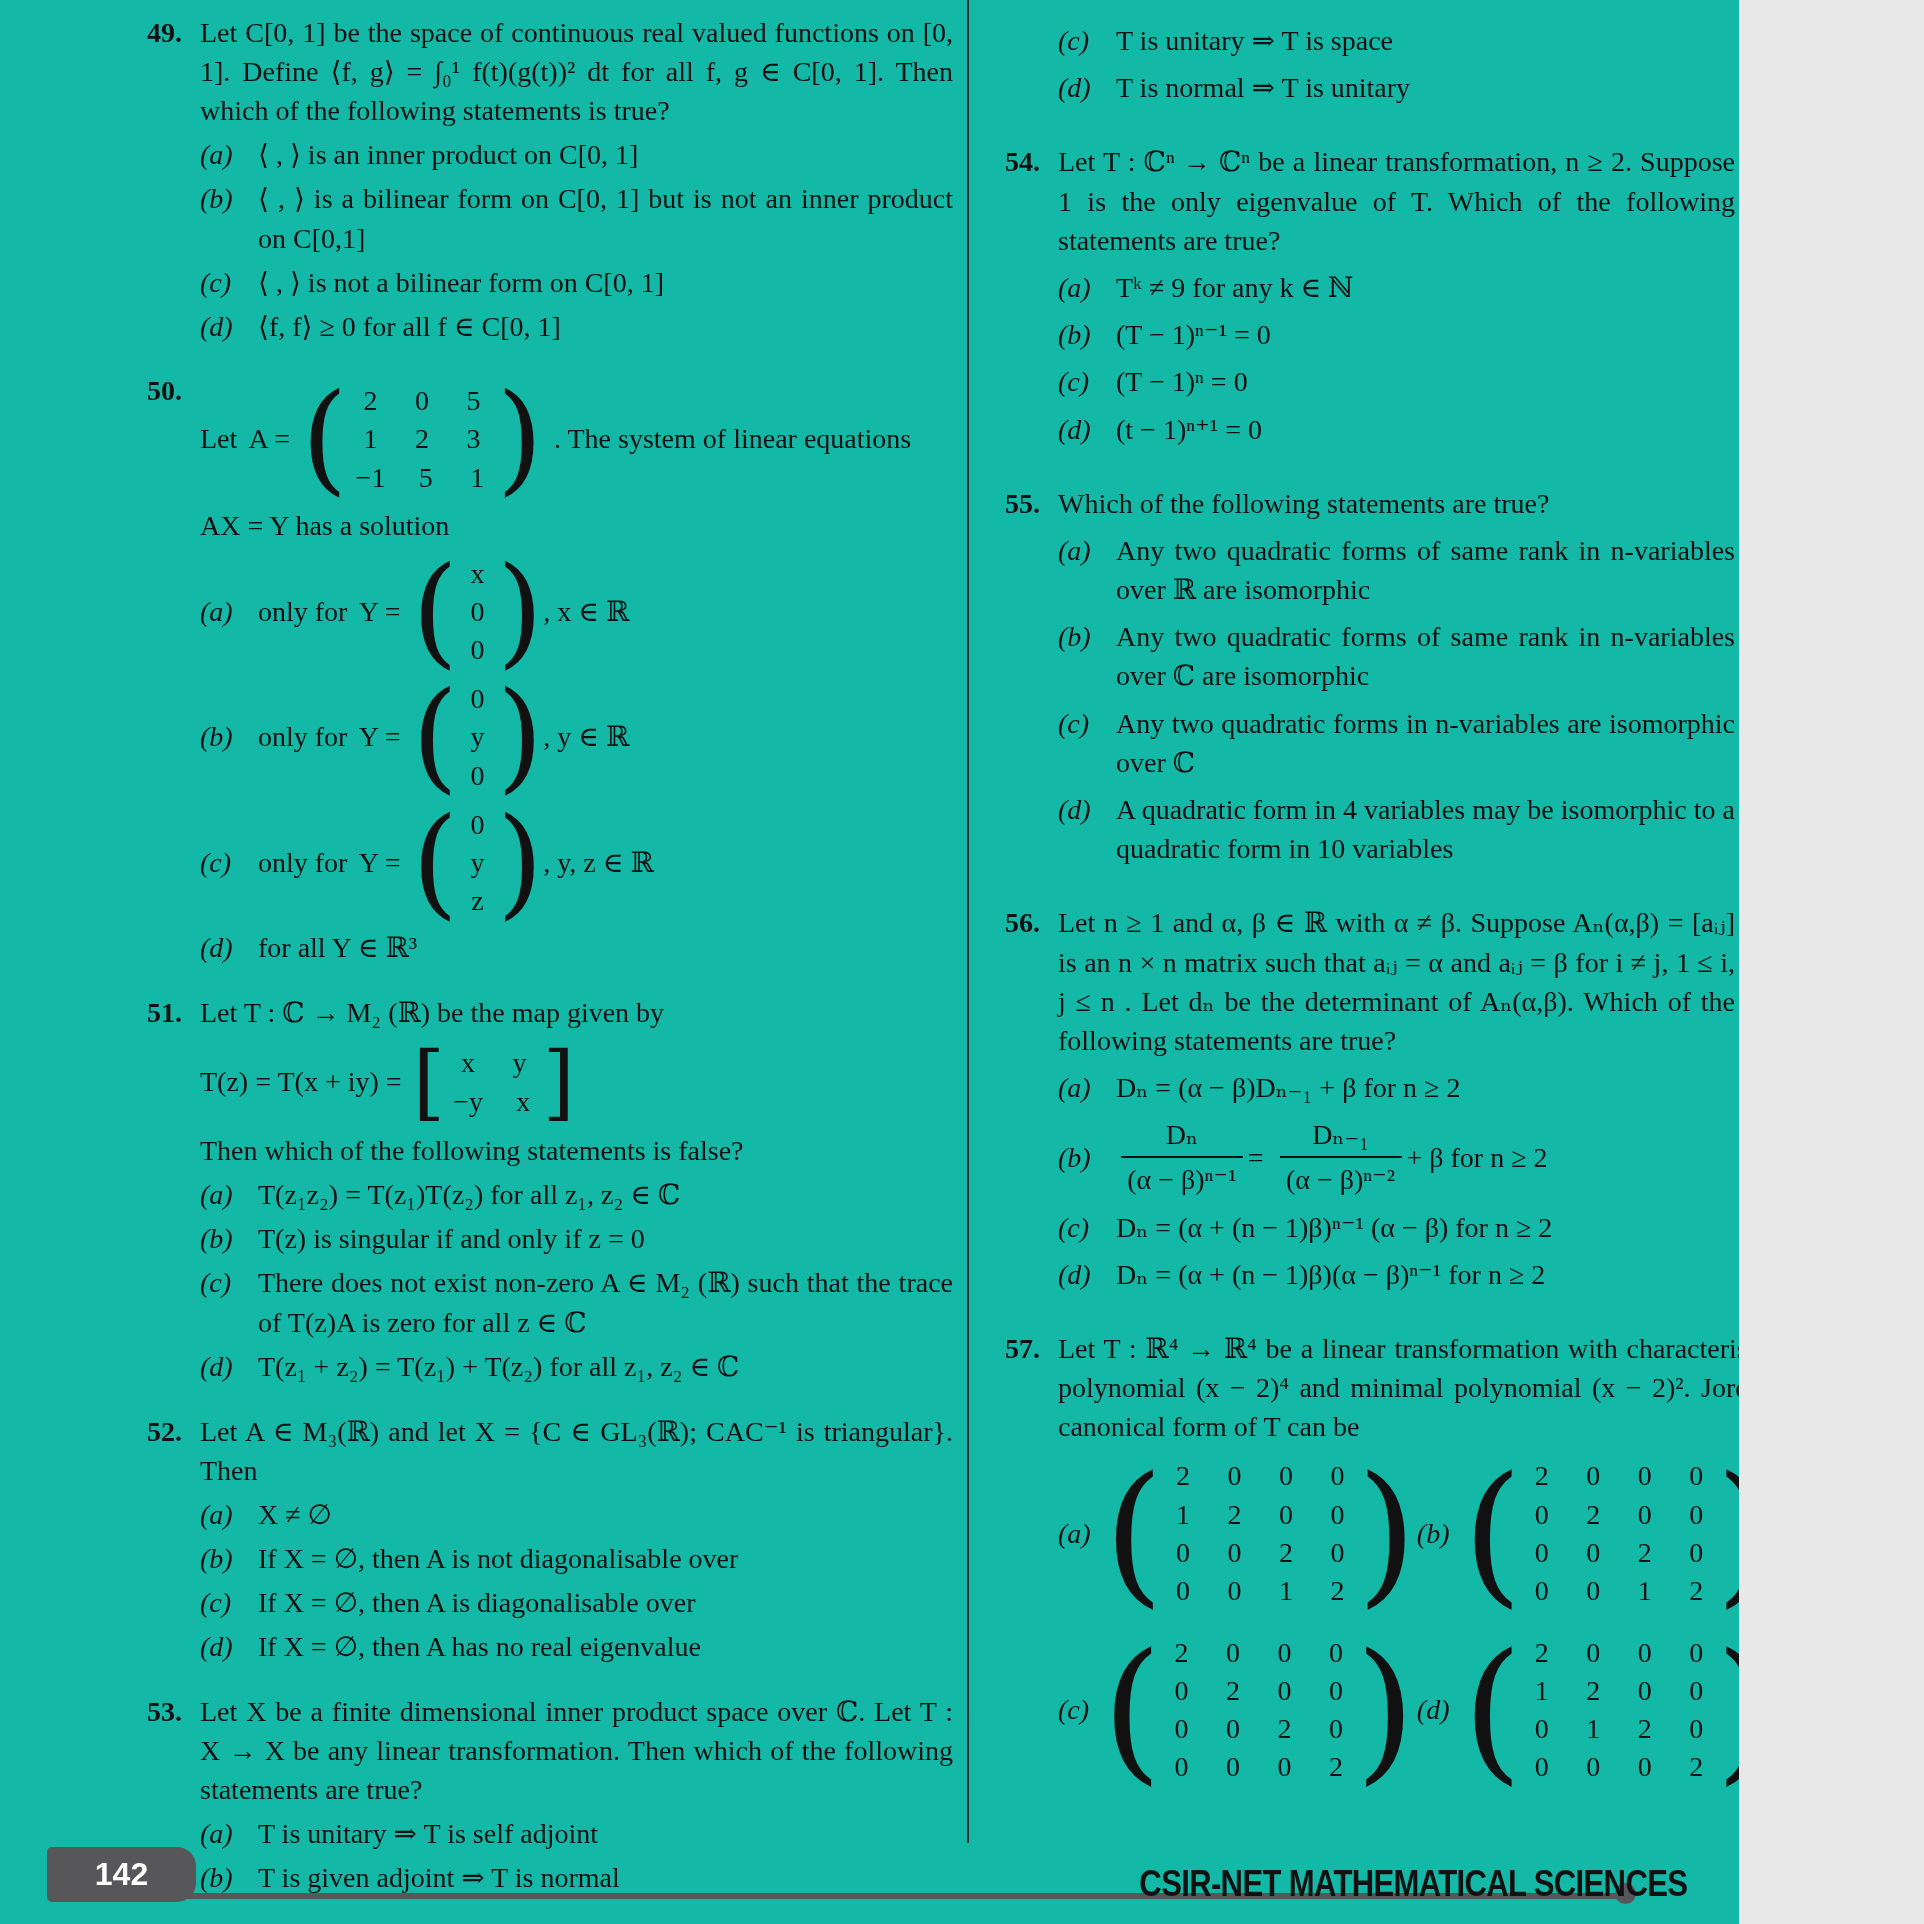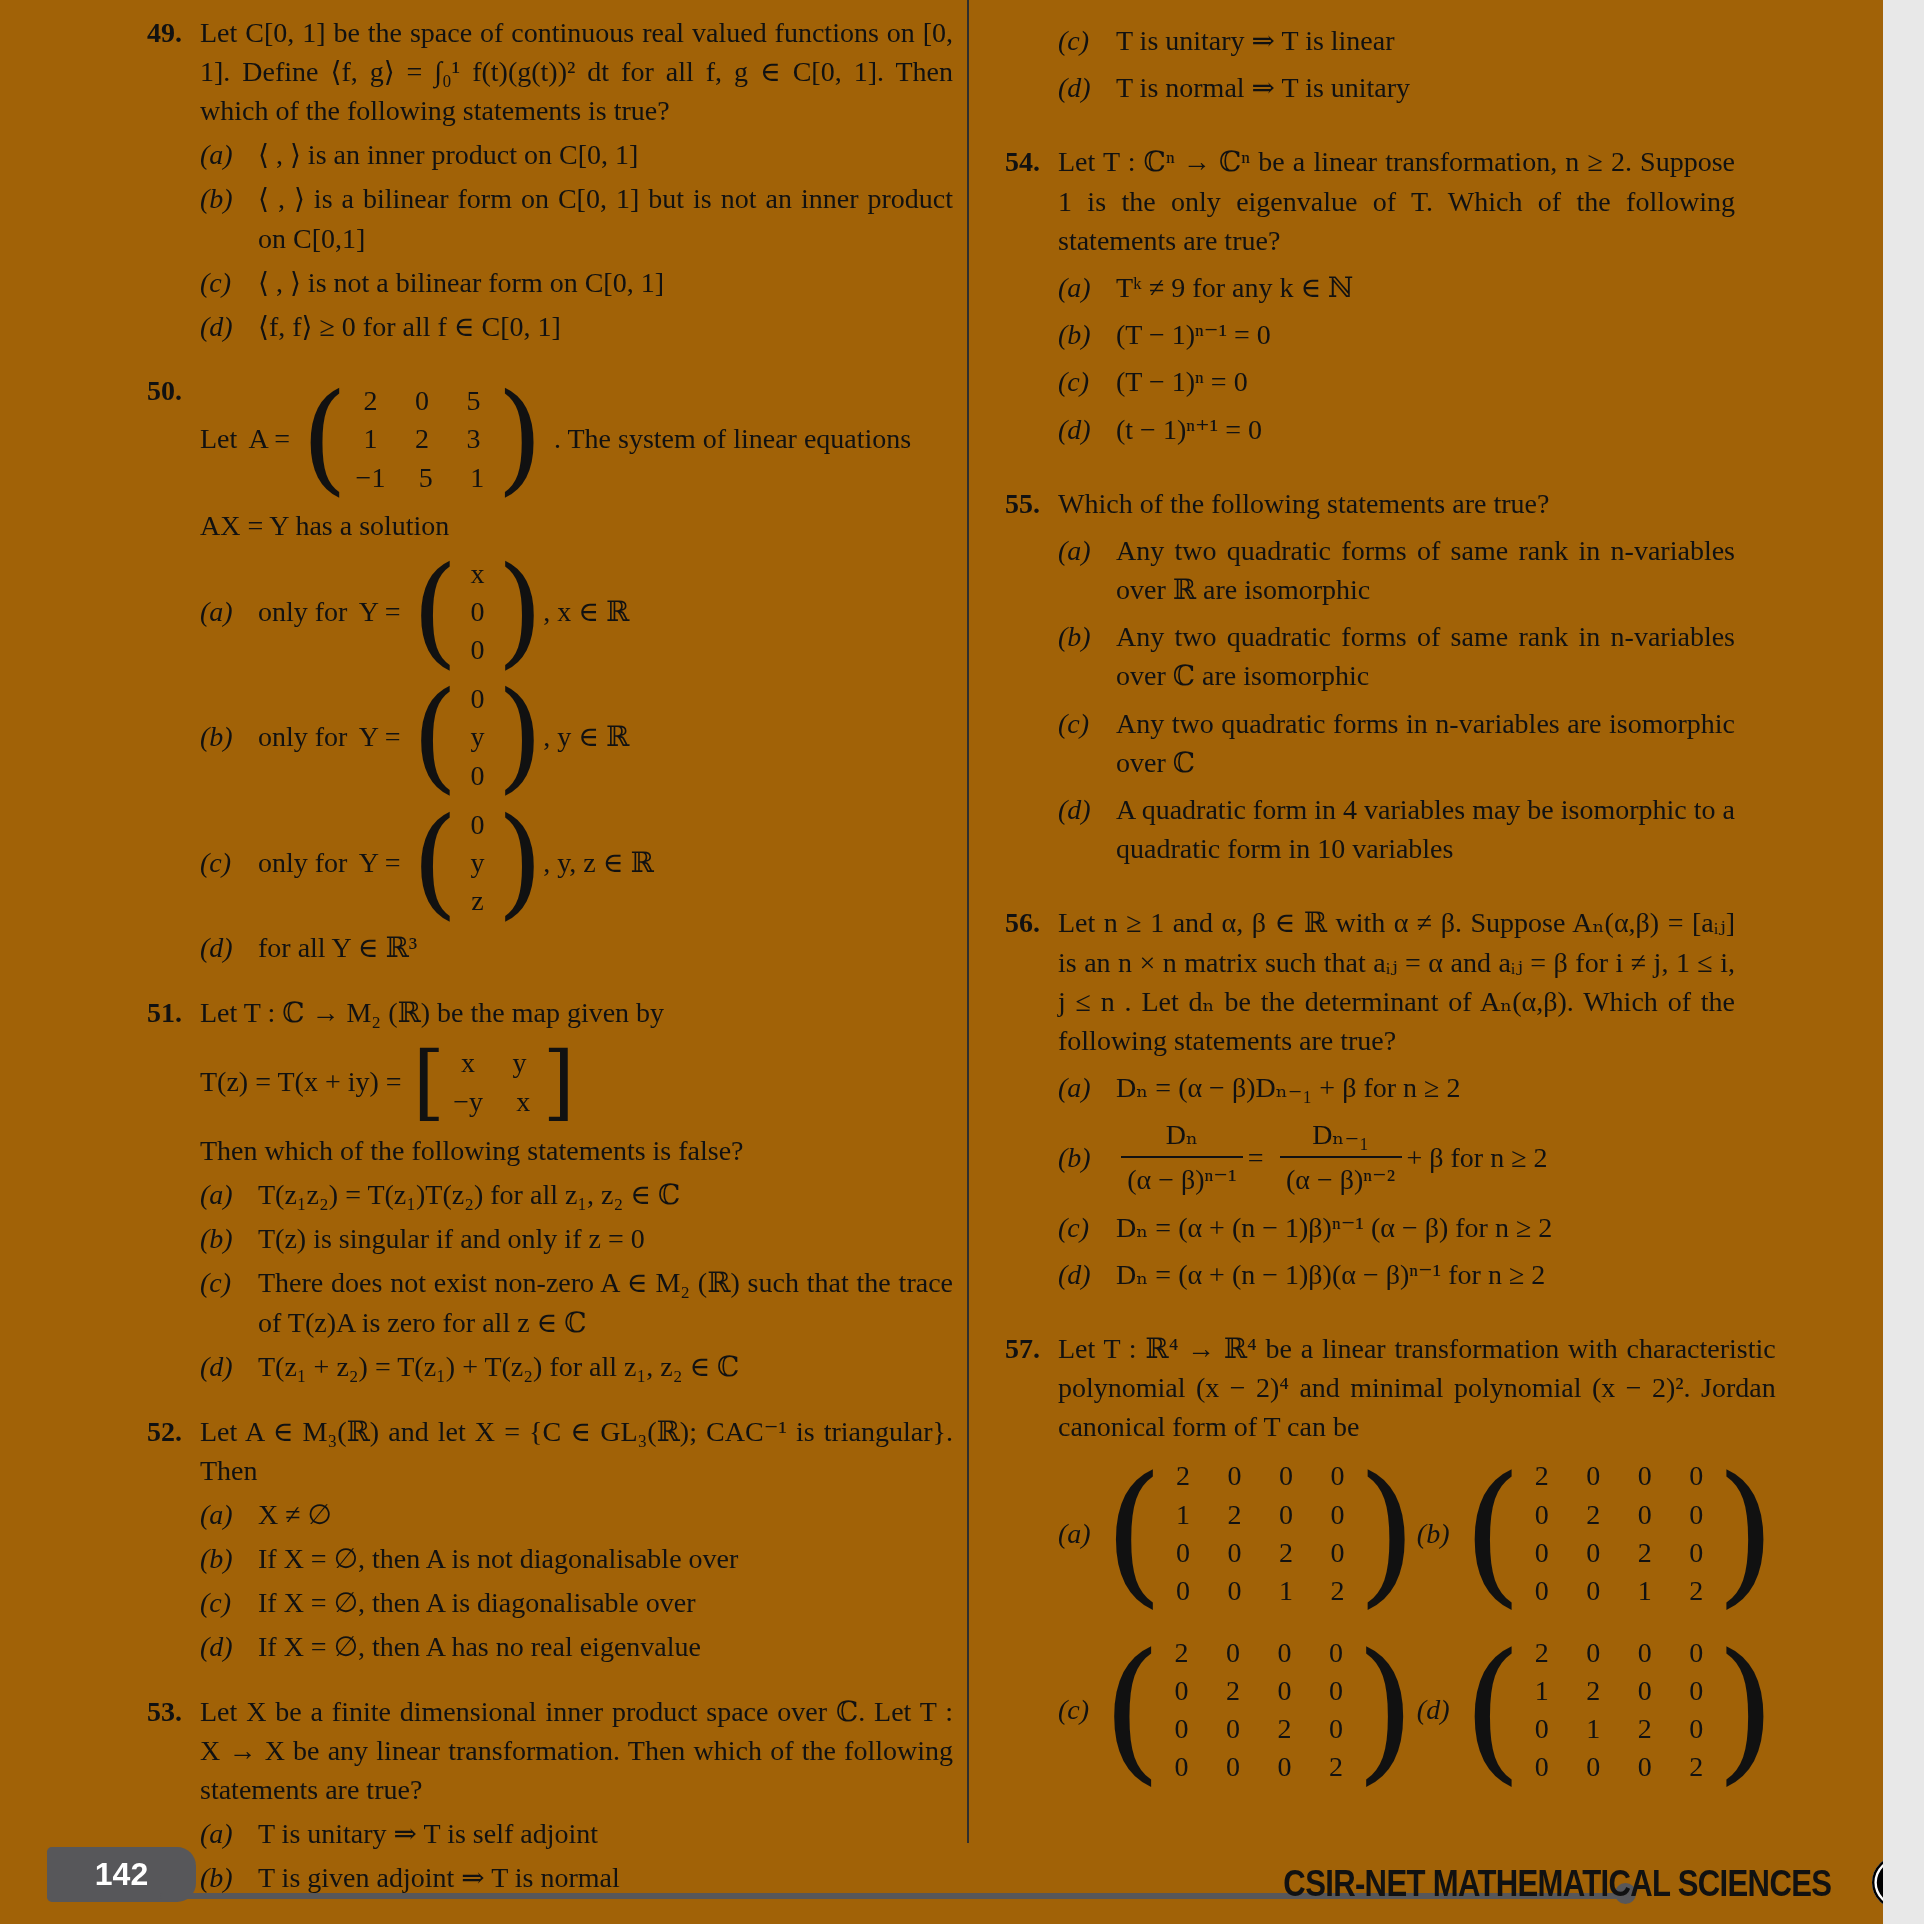--- a/index.html
+++ b/index.html
@@ -1,18 +1,18 @@
 <!DOCTYPE html>
 <html style="font-size:13px"><head>
 <meta charset="utf-8">
 <style>
   html,body { margin:0; padding:0; background:#e8e8e8; }
   .page {
-    position:relative; width:1883px; height:1925px; overflow:hidden;
-    background:#a16207; color:#111;
+    position:relative; width:1739px; height:1925px; overflow:hidden;
+    background:#14b8a6; color:#111;
     font-family:"Liberation Serif","DejaVu Serif","DejaVu Sans",serif;
     font-size:28px; line-height:1.40;
   }
   .divider { position:absolute; left:967px; top:0; width:2.4px; height:1843px; background:#2e2e2e; }
   .content { position:absolute; top:13px; left:0; display:flex; }
   .col-left  { margin-left:147px; width:806px; }
   .col-right { margin-left:52px;  width:730px;  }
 
   .question { display:flex; margin-bottom:21px; }
   .col-right .question { margin-bottom:27px; }
@@ -294,21 +294,21 @@
       </div>
     </div>
 
     <div class="col-right">
 
       <div class="question">
         <div class="qnum"></div>
         <div class="qbody">
           <div class="option">
             <span class="olabel">(c)</span>
-            <span class="otext">T is unitary ⇒ T is linear</span>
+            <span class="otext">T is unitary ⇒ T is space</span>
           </div>
           <div class="option">
             <span class="olabel">(d)</span>
             <span class="otext">T is normal ⇒ T is unitary</span>
           </div>
         </div>
       </div>
 
       <div class="question">
         <div class="qnum">54.</div>

